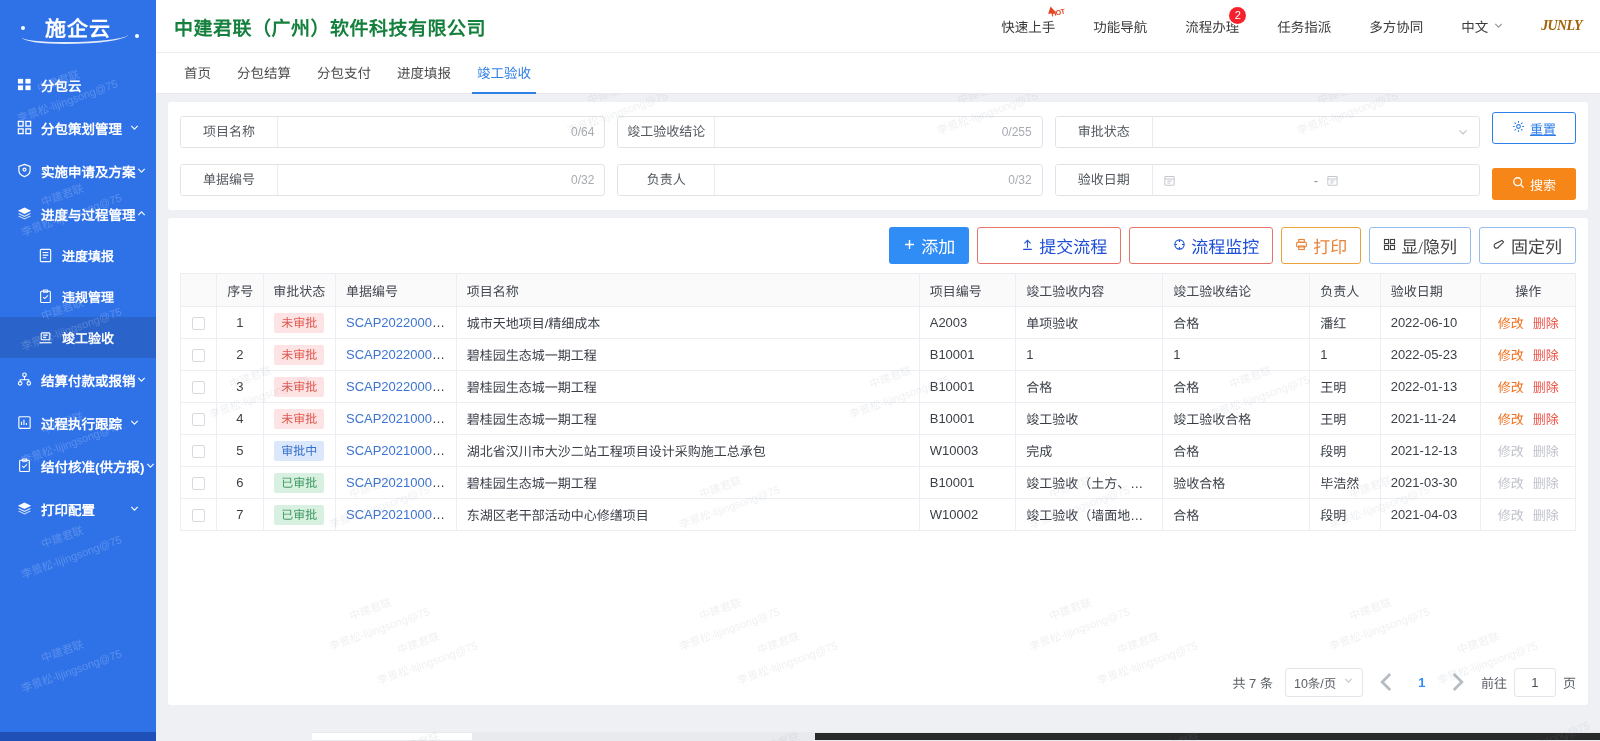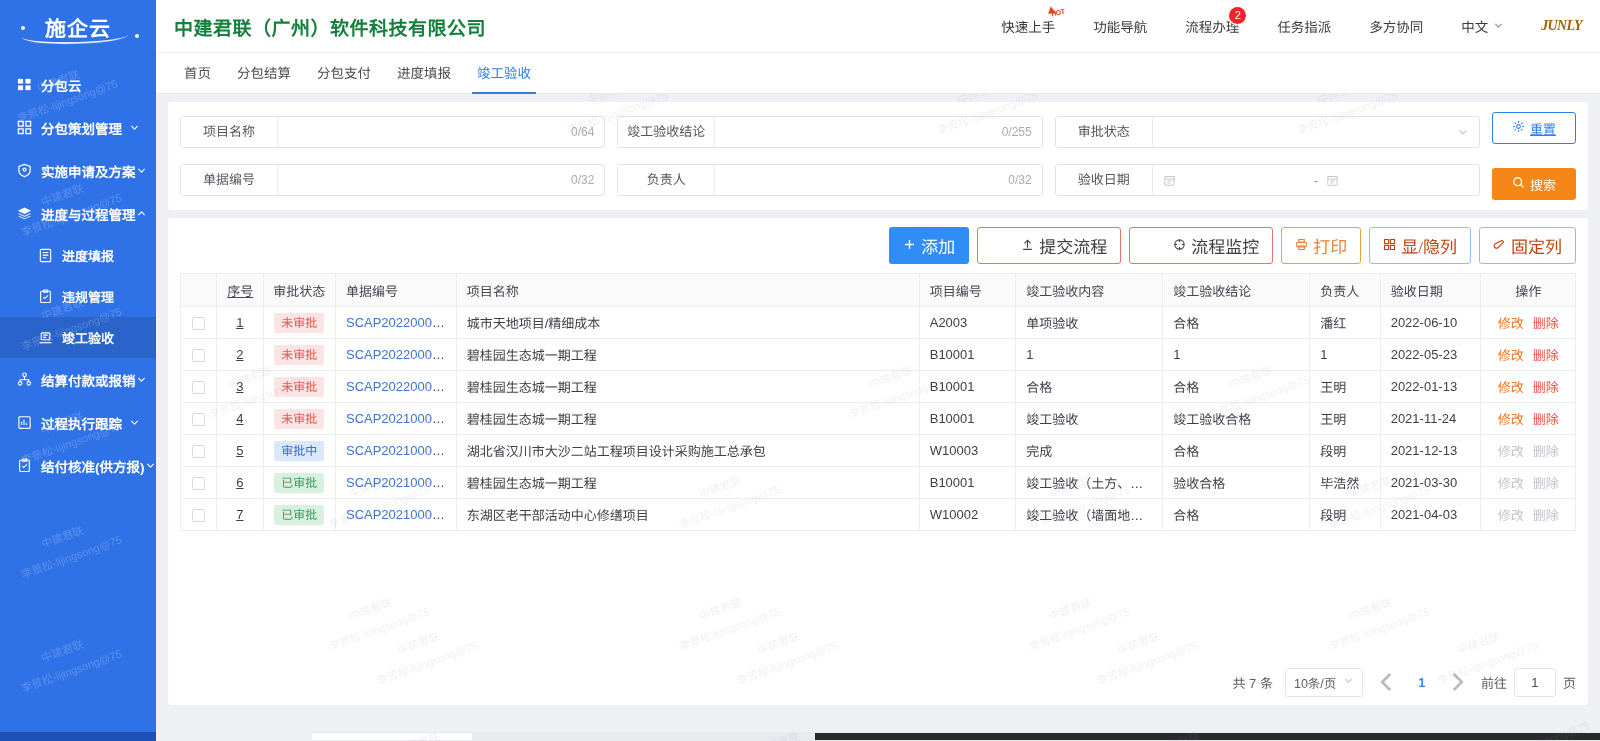--- a/index.html
+++ b/index.html
@@ -171,40 +171,40 @@
     height: 487px; display: flex; flex-direction: column; position: relative;
   }
   .toolbar { display: flex; justify-content: flex-end; gap: 8px; padding-bottom: 9px; }
   .tb {
     height: 37px; padding: 0 13px; border-radius: 3px; display: inline-flex;
     align-items: center; gap: 5px; font-size: 17px; cursor: pointer;
     border: 1px solid transparent; background: #fff; white-space: nowrap; font-family: Liberation Serif, serif;
   }
   .tb svg { width: 13px; height: 13px; }
   .tb-add { background: #2f8df5; color: #fff; }
-  .tb-red { border-color: #e8736b; color: #404040; padding-left: 43px; }
+  .tb-red { border-color: #e8736b; color: #1d4ed8; padding-left: 43px; }
   .tb-orange { border-color: #e9a33a; color: #e9833a; }
-  .tb-blue { border-color: #95bdf0; color: #c2410c; }
+  .tb-blue { border-color: #95bdf0; color: #404040; }
 
   table { width: 100%; border-collapse: collapse; table-layout: fixed; }
   thead th {
     height: 33px; background: #fafafa; font-size: 13px; font-weight: normal;
     color: #424750; text-align: left; padding: 0 10px;
     border-top: 1px solid #ebeef2; border-bottom: 1px solid #ebeef2;
     border-right: 1px solid #ebeef2; white-space: nowrap;
   }
   thead th:first-child { border-left: 1px solid #ebeef2; }
   tbody td {
     height: 32px; font-size: 13px; color: #3a3f47; padding: 0 10px;
     border-bottom: 1px solid #ebeef2; border-right: 1px solid #ebeef2;
     white-space: nowrap; overflow: hidden; text-overflow: ellipsis;
   }
   tbody td:first-child { border-left: 1px solid #ebeef2; }
   .c-check { width: 36px; text-align: center; padding: 0; }
-  .c-idx { width: 46px; text-align: center; text-decoration: underline; }
+  .c-idx { width: 46px; text-align: center; }
   .c-status { width: 72px; text-align: center; padding: 0 6px; }
   .c-code { width: 120px; }
   .c-proj { width: 460px; }
   .c-pno { width: 96px; }
   .c-content { width: 146px; }
   .c-concl { width: 146px; }
   .c-person { width: 70px; }
   .c-date { width: 100px; }
   .c-op { width: 94px; text-align: center; padding: 0 6px; }
   th.c-op, td.c-op { border-right: 1px solid #ebeef2; }
@@ -404,20 +404,35 @@
             </svg>
           </span>
         <span class="lbl">结付核准(供方报)</span>
         <span class="caret">
             <svg viewBox="0 0 12 12" fill="none" stroke="#fff" stroke-width="1.3">
               <path d="M2.5 4.3 6 7.8l3.5-3.5"></path>
             </svg>
           </span>
       </div>
 
+      <div class="nav-item">
+        <span class="ico">
+            <svg viewBox="0 0 16 16" fill="#fff">
+              <path d="M8 1.5 15 5 8 8.5 1 5z"></path>
+              <path d="M8 10.3 2.4 7.6 1 8.3l7 3.4 7-3.4-1.4-.7z" opacity=".85"></path>
+              <path d="M8 13 2.4 10.3 1 11l7 3.4 7-3.4-1.4-.7z" opacity=".7"></path>
+            </svg>
+          </span>
+        <span class="lbl">打印配置</span>
+        <span class="caret">
+            <svg viewBox="0 0 12 12" fill="none" stroke="#fff" stroke-width="1.3">
+              <path d="M2.5 4.3 6 7.8l3.5-3.5"></path>
+            </svg>
+          </span>
+      </div>
     </nav>
 
     <div class="wm wm-side">
       <span style="left:36px;  top:72px;">中建君联</span>
       <span style="left:14px;  top:92px;">李景松-lijingsong@75</span>
       <span style="left:40px;  top:186px;">中建君联</span>
       <span style="left:18px;  top:206px;">李景松-lijingsong@75</span>
       <span style="left:40px;  top:300px;">中建君联</span>
       <span style="left:18px;  top:320px;">李景松-lijingsong@75</span>
       <span style="left:40px;  top:414px;">中建君联</span>

